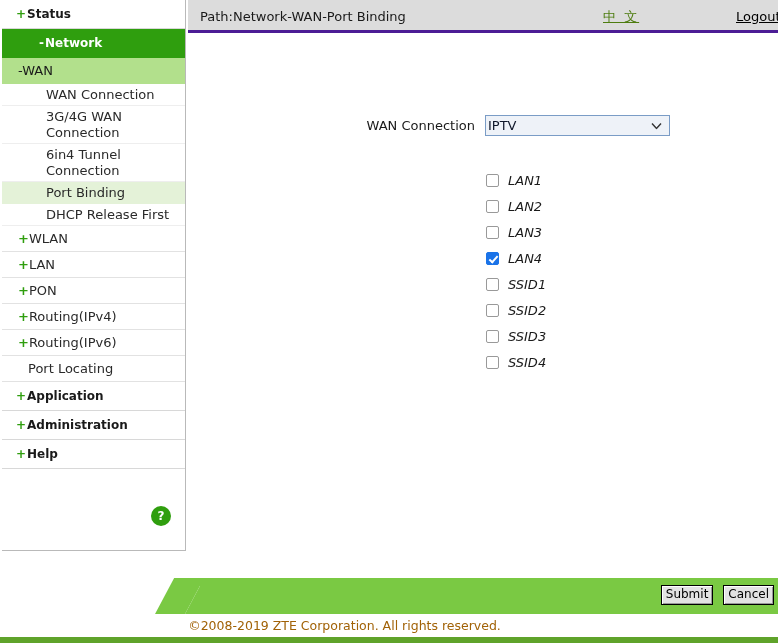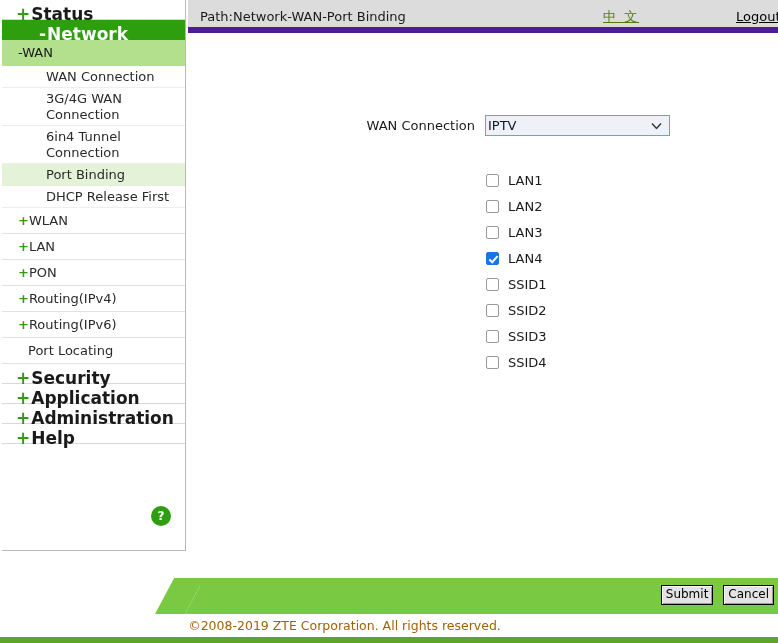--- a/index.html
+++ b/index.html
@@ -25,24 +25,24 @@
     width: 184px;
     height: 551px;
     background: #ffffff;
     border: 1px solid #b9b9b9;
     border-top: none;
     border-left: none;
     overflow: hidden;
   }
 
   .nav-top {
-    height: 20px;
+    height: 29px;
     line-height: 29px;
     padding-left: 14px;
-    font-size: 17px;
+    font-size: 12px;
     font-weight: bold;
     color: #1a1a1a;
     border-bottom: 1px solid #d8d8d8;
     background: #ffffff;
     white-space: nowrap;
   }
   .nav-top .pm { color: #2f9e0e; font-weight: bold; margin-right: 1px; }
 
   .nav-top.active {
     background: #2f9e0e;
@@ -118,21 +118,21 @@
     left: 188px; top: 0;
     width: 590px;
     height: 573px;
     background: #ffffff;
   }
 
   #topbar {
     position: relative;
     height: 33px;
     background: #dcdcdc;
-    border-bottom: 6px solid #4c1d95;
+    border-bottom: 3px solid #4c1d95;
   }
   #path-label {
     position: absolute;
     left: 12px; top: 0;
     line-height: 33px;
     font-size: 13px;
     color: #1a1a1a;
     white-space: nowrap;
   }
   #lang-link {
@@ -228,21 +228,21 @@
   }
   .cb-box.checked::after {
     content: "";
     position: absolute;
     left: 4px; top: 1px;
     width: 3px; height: 7px;
     border: solid #ffffff;
     border-width: 0 2px 2px 0;
     transform: rotate(42deg);
   }
-  .cb-label { cursor: pointer; white-space: nowrap; }
+  .cb-label { cursor: pointer; white-space: nowrap; font-style: italic; }
 
   
   #footer-band {
     position: absolute;
     left: 155px; top: 578px;
     width: 623px;
     height: 36px;
     overflow: hidden;
   }
   .band-piece {
@@ -318,21 +318,20 @@
         <div class="nav-leaf"><span>3G/4G WAN Connection</span></div>
         <div class="nav-leaf"><span>6in4 Tunnel Connection</span></div>
         <div class="nav-leaf selected"><span>Port Binding</span></div>
         <div class="nav-leaf"><span>DHCP Release First</span></div>
         <div class="nav-sub"><span class="pm">+</span><span>WLAN</span></div>
         <div class="nav-sub"><span class="pm">+</span><span>LAN</span></div>
         <div class="nav-sub"><span class="pm">+</span><span>PON</span></div>
         <div class="nav-sub"><span class="pm">+</span><span>Routing(IPv4)</span></div>
         <div class="nav-sub"><span class="pm">+</span><span>Routing(IPv6)</span></div>
         <div class="nav-sub plain"><span>Port Locating</span></div>
-        <div class="nav-top"><span class="pm">+</span><span>Security</span></div>
         <div class="nav-top"><span class="pm">+</span><span>Application</span></div>
         <div class="nav-top"><span class="pm">+</span><span>Administration</span></div>
         <div class="nav-top"><span class="pm">+</span><span>Help</span></div>
       </div>
     <div id="help-badge-wrap">
       <div id="help-badge">?</div>
     </div>
   </div>
 
   <div id="main">

